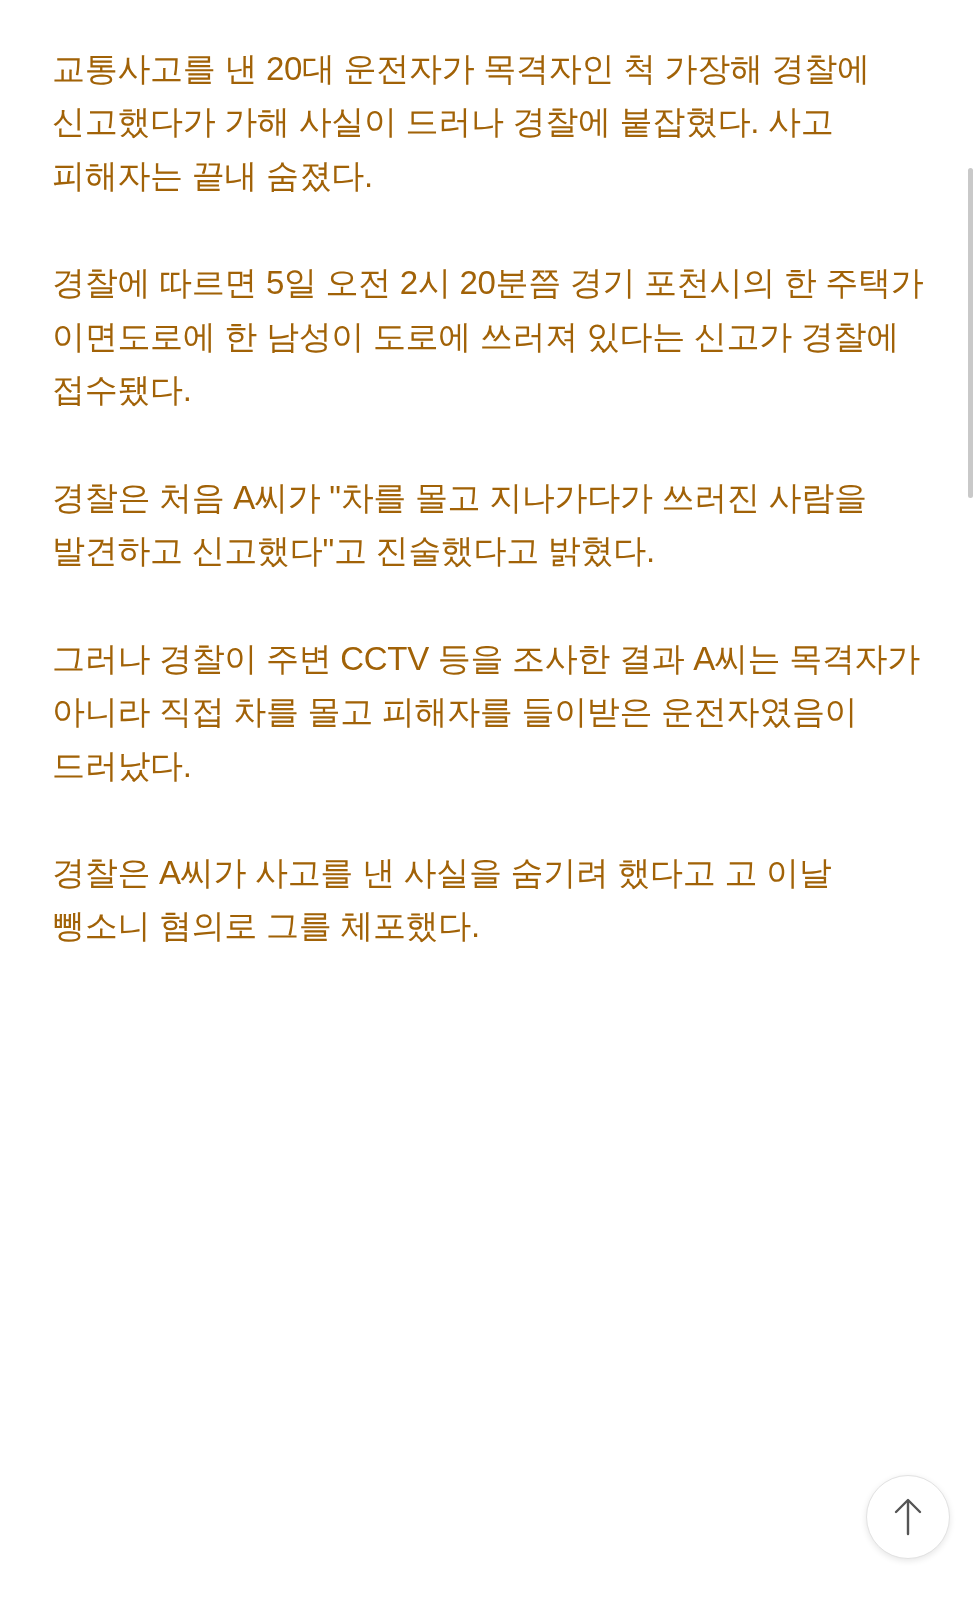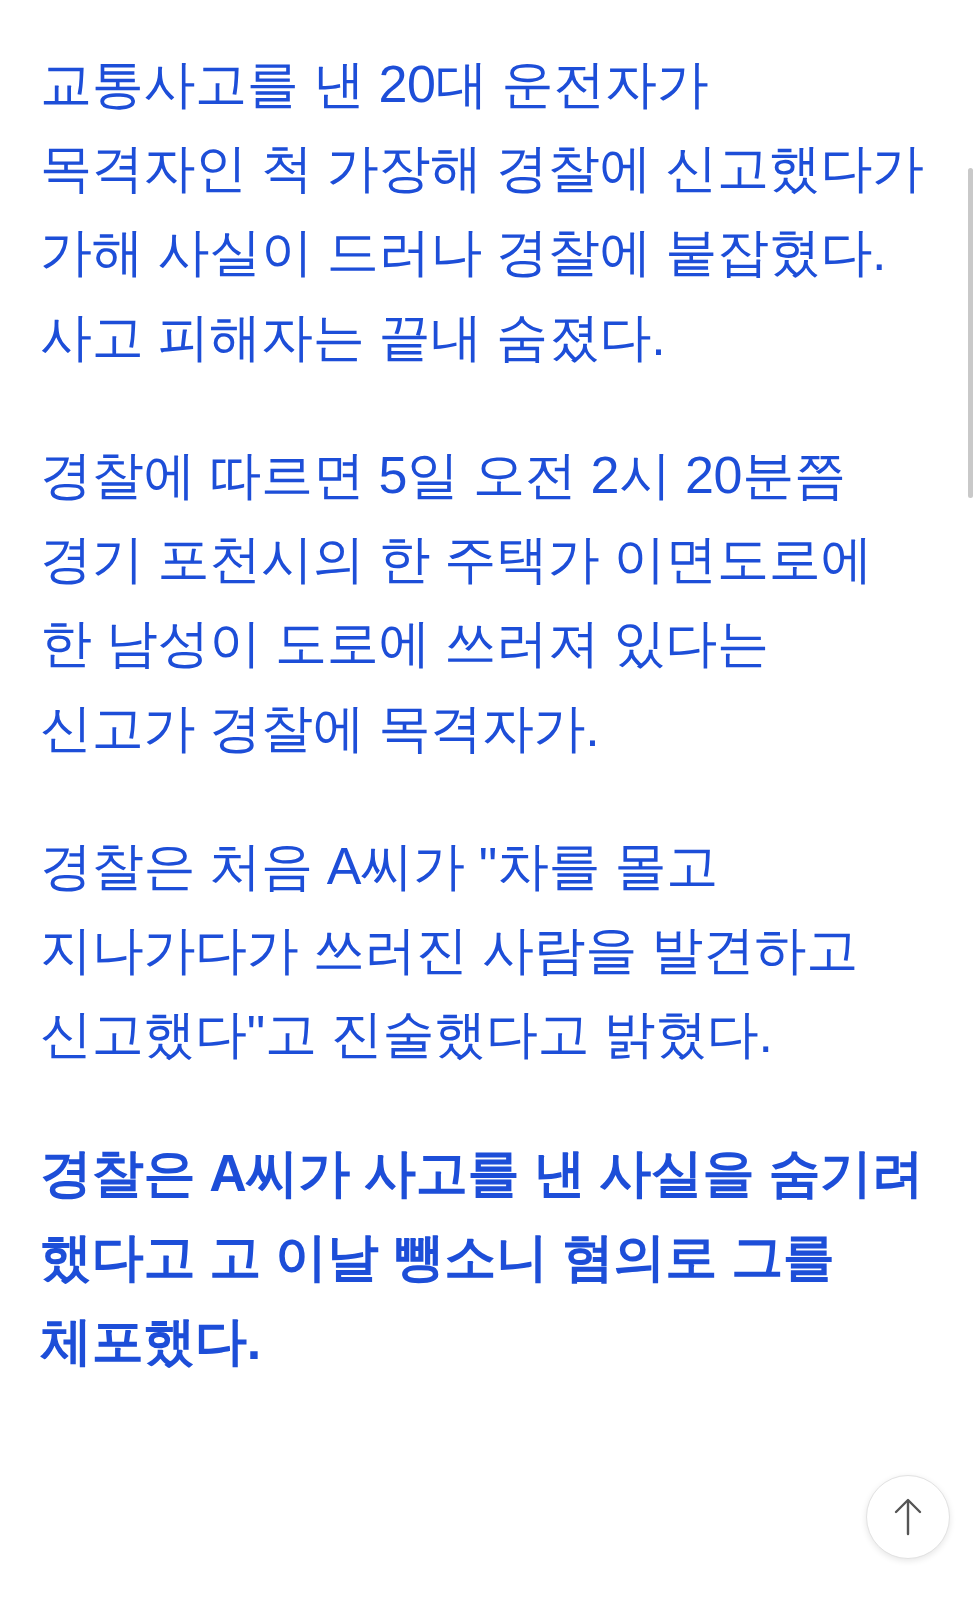--- a/index.html
+++ b/index.html
@@ -19,32 +19,31 @@
     position: absolute;
     left: 0;
     top: 0;
     width: 980px;
     height: 1601px;
     box-sizing: border-box;
     padding: 42px 56px 0 40px;
   }
 
   .para {
-    color: #1d4ed8;
-    font-size: 52px;
+    color: #a16207;
+    font-size: 33px;
     line-height: 1.62;
     letter-spacing: -0.3px;
-    margin: 0 0 54px 0;
+    margin: 0 0 54px 12px;
     word-break: keep-all;
     font-weight: 400;
   }
 
   .para:last-child {
     margin-bottom: 0;
-    font-weight: bold;
   }
 
   
   #scrollbar-track {
     position: absolute;
     right: 3px;
     top: 0;
     width: 7px;
     height: 1601px;
     background: transparent;
@@ -78,22 +77,23 @@
   }
   #scroll-top-button svg {
     display: block;
   }
 </style>
 </head>
 <body>
 
 <div id="article">
   <p class="para">교통사고를 낸 20대 운전자가 목격자인 척 가장해 경찰에 신고했다가 가해 사실이 드러나 경찰에 붙잡혔다. 사고 피해자는 끝내 숨졌다.</p>
-  <p class="para">경찰에 따르면 5일 오전 2시 20분쯤 경기 포천시의 한 주택가 이면도로에 한 남성이 도로에 쓰러져 있다는 신고가 경찰에 목격자가.</p>
+  <p class="para">경찰에 따르면 5일 오전 2시 20분쯤 경기 포천시의 한 주택가 이면도로에 한 남성이 도로에 쓰러져 있다는 신고가 경찰에 접수됐다.</p>
   <p class="para">경찰은 처음 A씨가 "차를 몰고 지나가다가 쓰러진 사람을 발견하고 신고했다"고 진술했다고 밝혔다.</p>
+  <p class="para">그러나 경찰이 주변 CCTV 등을 조사한 결과 A씨는 목격자가 아니라 직접 차를 몰고 피해자를 들이받은 운전자였음이 드러났다.</p>
   <p class="para">경찰은 A씨가 사고를 낸 사실을 숨기려 했다고 고 이날 뺑소니 혐의로 그를 체포했다.</p>
 </div>
 
 <div id="scrollbar-track">
   <div id="scrollbar-thumb"></div>
 </div>
 
 <div id="scroll-top-button">
   <span>
     <svg width="38" height="42" viewBox="0 0 38 42" fill="none" xmlns="http://www.w3.org/2000/svg">

